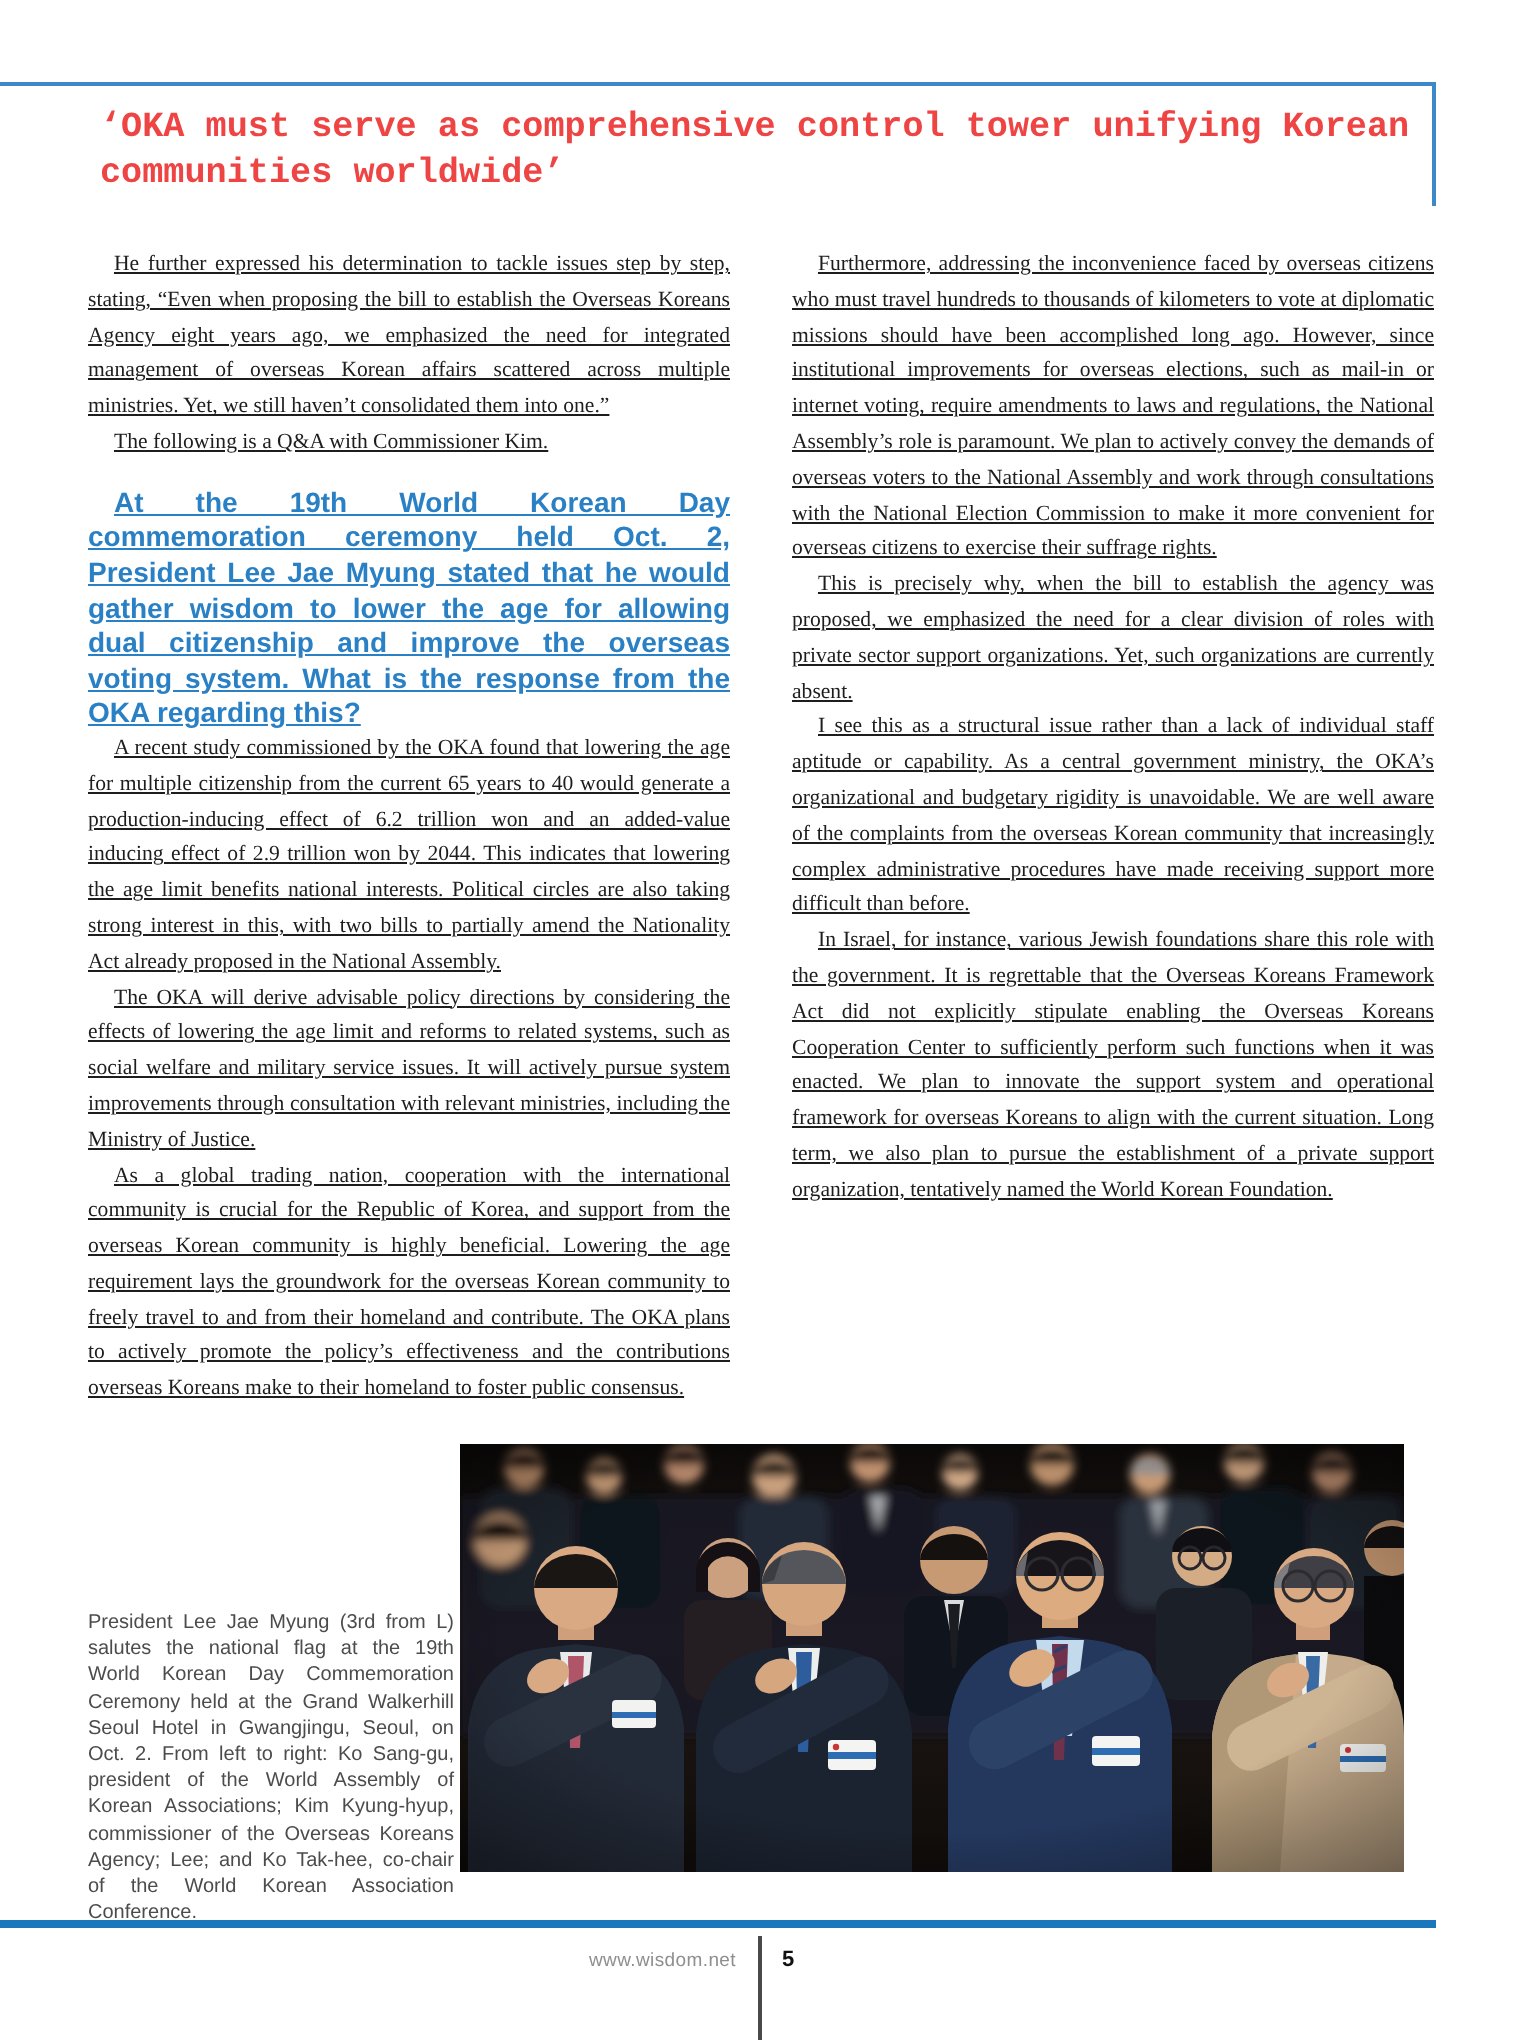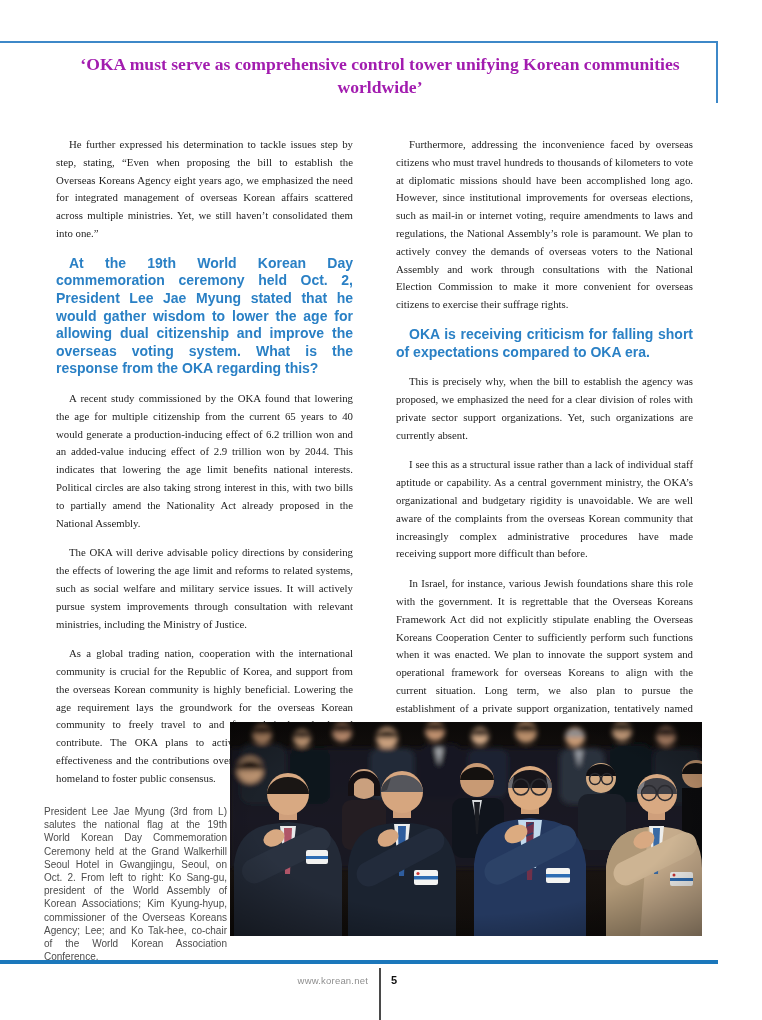--- a/index.html
+++ b/index.html
@@ -8,27 +8,27 @@
     --rule-strong:#1b77bb;
   }
   html,body{margin:0;padding:0;background:#ffffff;}
   .page{
     position:relative;width:762px;height:1020px;background:#fff;overflow:hidden;
     font-family:"Liberation Serif",serif;
   }
   .top-rule{position:absolute;left:0;top:41px;width:718px;height:2px;background:var(--rule-blue);}
   .top-rule-v{position:absolute;left:716px;top:41px;width:2px;height:62px;background:var(--rule-blue);}
   .headline{
-    position:absolute;left:50px;top:53px;width:660px;margin:0;text-align:center;
-    font-family:Liberation Serif, serif;font-weight:bold;font-size:17.6px;line-height:22.5px;color:#a21caf;
+    position:absolute;left:50px;top:53px;width:660px;margin:0;text-align:left;
+    font-family:Liberation Mono, monospace;font-weight:bold;font-size:17.6px;line-height:22.5px;color:#ef4444;
   }
   .column{position:absolute;top:124px;width:321px;}
   .col-left{left:44px;}
-  .col-right{left:384px;}
-  .column p{margin:12px;text-align:justify;text-indent:13px;}
+  .col-right{left:396px;}
+  .column p{margin:0;text-align:justify;text-indent:13px;text-decoration:underline;}
   .column p.body{font-family:"Liberation Serif",serif;font-size:10.8px;line-height:17.8px;color:#1d1d1d;}
   .column p.question{
     font-family:"Liberation Sans",sans-serif;font-weight:bold;font-size:14px;line-height:17.6px;
     color:var(--accent-blue);margin-top:12px;
   }
   .caption{
     position:absolute;left:44px;top:805px;width:183px;
     font-family:"Liberation Sans",sans-serif;font-size:10px;line-height:13.2px;color:#4c4c4c;text-align:justify;
   }
   .photo{position:absolute;left:230px;top:722px;width:472px;height:214px;margin:0;background:#141110;}
@@ -51,35 +51,35 @@
 
   <div class="top-rule"></div>
   <div class="top-rule-v"></div>
 
   <h1 class="headline">‘OKA must serve as comprehensive control tower unifying Korean communities worldwide’</h1>
 
   <div class="column col-left">
 
       <p class="body">He further expressed his determination to tackle issues step by step, stating, “Even when proposing the bill to establish the Overseas Koreans Agency eight years ago, we emphasized the need for integrated management of overseas Korean affairs scattered across multiple ministries. Yet, we still haven’t consolidated them into one.”</p>
 
+      <p class="body">The following is a Q&amp;A with Commissioner Kim.</p>
 
       <p class="question">At the 19th World Korean Day commemoration ceremony held Oct. 2, President Lee Jae Myung stated that he would gather wisdom to lower the age for allowing dual citizenship and improve the overseas voting system. What is the response from the OKA regarding this?</p>
 
       <p class="body">A recent study commissioned by the OKA found that lowering the age for multiple citizenship from the current 65 years to 40 would generate a production-inducing effect of 6.2 trillion won and an added-value inducing effect of 2.9 trillion won by 2044. This indicates that lowering the age limit benefits national interests. Political circles are also taking strong interest in this, with two bills to partially amend the Nationality Act already proposed in the National Assembly.</p>
 
       <p class="body">The OKA will derive advisable policy directions by considering the effects of lowering the age limit and reforms to related systems, such as social welfare and military service issues. It will actively pursue system improvements through consultation with relevant ministries, including the Ministry of Justice.</p>
 
       <p class="body">As a global trading nation, cooperation with the international community is crucial for the Republic of Korea, and support from the overseas Korean community is highly beneficial. Lowering the age requirement lays the groundwork for the overseas Korean community to freely travel to and from their homeland and contribute. The OKA plans to actively promote the policy’s effectiveness and the contributions overseas Koreans make to their homeland to foster public consensus.</p>
     </div>
 
   <div class="column col-right">
 
       <p class="body">Furthermore, addressing the inconvenience faced by overseas citizens who must travel hundreds to thousands of kilometers to vote at diplomatic missions should have been accomplished long ago. However, since institutional improvements for overseas elections, such as mail-in or internet voting, require amendments to laws and regulations, the National Assembly’s role is paramount. We plan to actively convey the demands of overseas voters to the National Assembly and work through consultations with the National Election Commission to make it more convenient for overseas citizens to exercise their suffrage rights.</p>
 
-      <p class="question">OKA is receiving criticism for falling short of expectations compared to OKA era.</p>
 
       <p class="body">This is precisely why, when the bill to establish the agency was proposed, we emphasized the need for a clear division of roles with private sector support organizations. Yet, such organizations are currently absent.</p>
 
       <p class="body">I see this as a structural issue rather than a lack of individual staff aptitude or capability. As a central government ministry, the OKA’s organizational and budgetary rigidity is unavoidable. We are well aware of the complaints from the overseas Korean community that increasingly complex administrative procedures have made receiving support more difficult than before.</p>
 
       <p class="body">In Israel, for instance, various Jewish foundations share this role with the government. It is regrettable that the Overseas Koreans Framework Act did not explicitly stipulate enabling the Overseas Koreans Cooperation Center to sufficiently perform such functions when it was enacted. We plan to innovate the support system and operational framework for overseas Koreans to align with the current situation. Long term, we also plan to pursue the establishment of a private support organization, tentatively named the World Korean Foundation.</p>
     </div>
 
   <div class="caption">President Lee Jae Myung (3rd from L) salutes the national flag at the 19th World Korean Day Commemoration Ceremony held at the Grand Walkerhill Seoul Hotel in Gwangjingu, Seoul, on Oct. 2. From left to right: Ko Sang-gu, president of the World Assembly of Korean Associations; Kim Kyung-hyup, commissioner of the Overseas Koreans Agency; Lee; and Ko Tak-hee, co-chair of the World Korean Association Conference.</div>
 
@@ -244,17 +244,17 @@
         <rect x="440" y="156" width="23" height="3" fill="#2e6db3"></rect>
         <circle cx="444" cy="153" r="1.5" fill="#c33"></circle>
       </g>
 
       <rect width="472" height="214" fill="url(#vig)"></rect>
     </svg>
   </figure>
 
   <div class="bottom-rule"></div>
 
-  <div class="footer-site">www.korean.net</div>
+  <div class="footer-site">www.wisdom.net</div>
   <div class="footer-divider"></div>
   <div class="footer-page">5</div>
 
 </div>
 
 </body></html>

